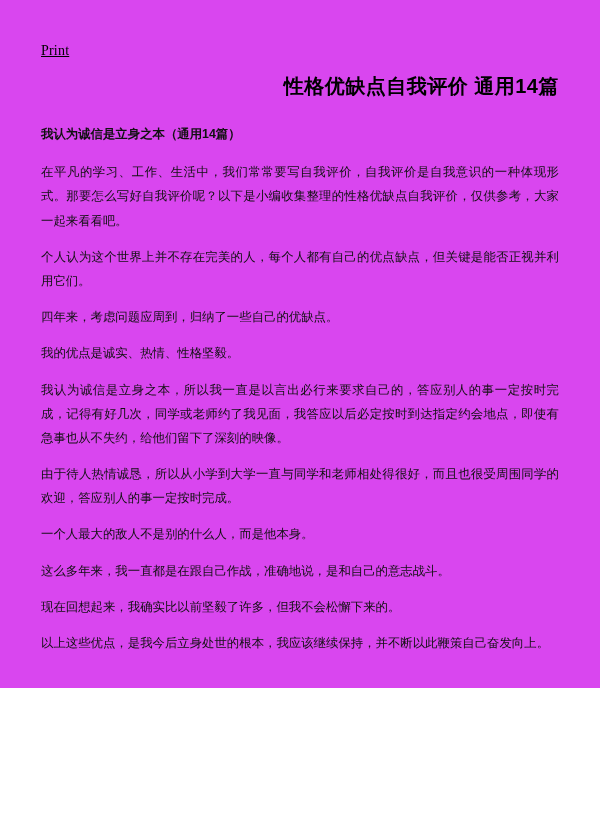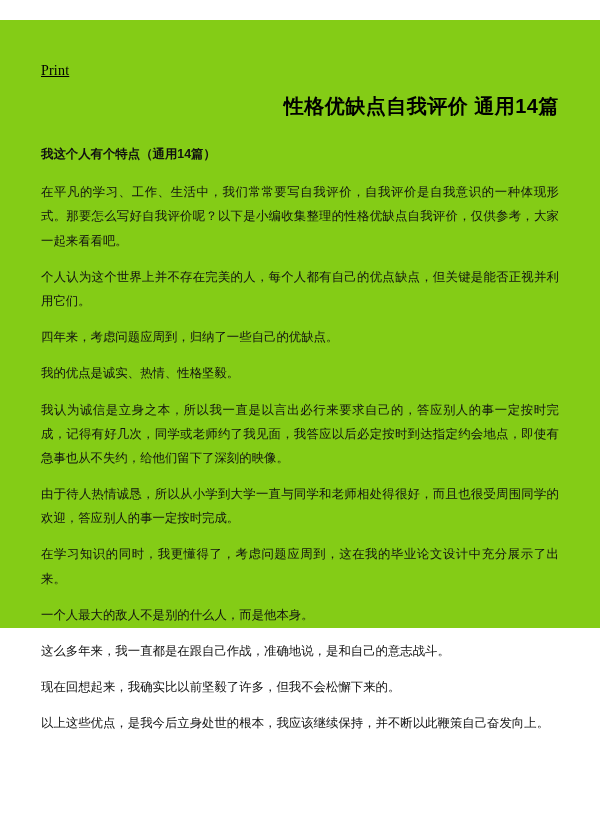--- a/index.html
+++ b/index.html
@@ -10,24 +10,23 @@
     width: 600px;
     height: 828px;
     background: #ffffff;
     font-family: "Liberation Serif", "DejaVu Serif", serif;
     color: #000000;
     overflow: hidden;
   }
   .page {
     position: relative;
     width: 600px;
-    height: 608px;
-    background: #84cc16;
+    height: 688px;
+    background: #d946ef;
     box-sizing: border-box;
-    margin-top: 20px;
   }
   .print-link {
     position: absolute;
     top: 44px;
     left: 41px;
     font-family: "Liberation Serif", "DejaVu Serif", serif;
     font-size: 14px;
     color: #000000;
     line-height: 1;
     letter-spacing: 0.2px;
@@ -70,28 +69,27 @@
 </head>
 <body>
 
 <div class="page">
 
   <a class="print-link" href="#">Print</a>
 
   <div class="content">
     <h1 class="doc-title">性格优缺点自我评价 通用14篇</h1>
 
-    <p class="para subtitle bold">我这个人有个特点（通用14篇）</p>
+    <p class="para subtitle bold">我认为诚信是立身之本（通用14篇）</p>
     <p class="para">在平凡的学习、工作、生活中，我们常常要写自我评价，自我评价是自我意识的一种体现形式。那要怎么写好自我评价呢？以下是小编收集整理的性格优缺点自我评价，仅供参考，大家一起来看看吧。</p>
     <p class="para">个人认为这个世界上并不存在完美的人，每个人都有自己的优点缺点，但关键是能否正视并利用它们。</p>
     <p class="para">四年来，考虑问题应周到，归纳了一些自己的优缺点。</p>
     <p class="para">我的优点是诚实、热情、性格坚毅。</p>
     <p class="para">我认为诚信是立身之本，所以我一直是以言出必行来要求自己的，答应别人的事一定按时完成，记得有好几次，同学或老师约了我见面，我答应以后必定按时到达指定约会地点，即使有急事也从不失约，给他们留下了深刻的映像。</p>
     <p class="para">由于待人热情诚恳，所以从小学到大学一直与同学和老师相处得很好，而且也很受周围同学的欢迎，答应别人的事一定按时完成。</p>
-    <p class="para">在学习知识的同时，我更懂得了，考虑问题应周到，这在我的毕业论文设计中充分展示了出来。</p>
     <p class="para">一个人最大的敌人不是别的什么人，而是他本身。</p>
     <p class="para">这么多年来，我一直都是在跟自己作战，准确地说，是和自己的意志战斗。</p>
     <p class="para">现在回想起来，我确实比以前坚毅了许多，但我不会松懈下来的。</p>
     <p class="para">以上这些优点，是我今后立身处世的根本，我应该继续保持，并不断以此鞭策自己奋发向上。</p>
 
   </div>
 
 </div>
 
 </body></html>

